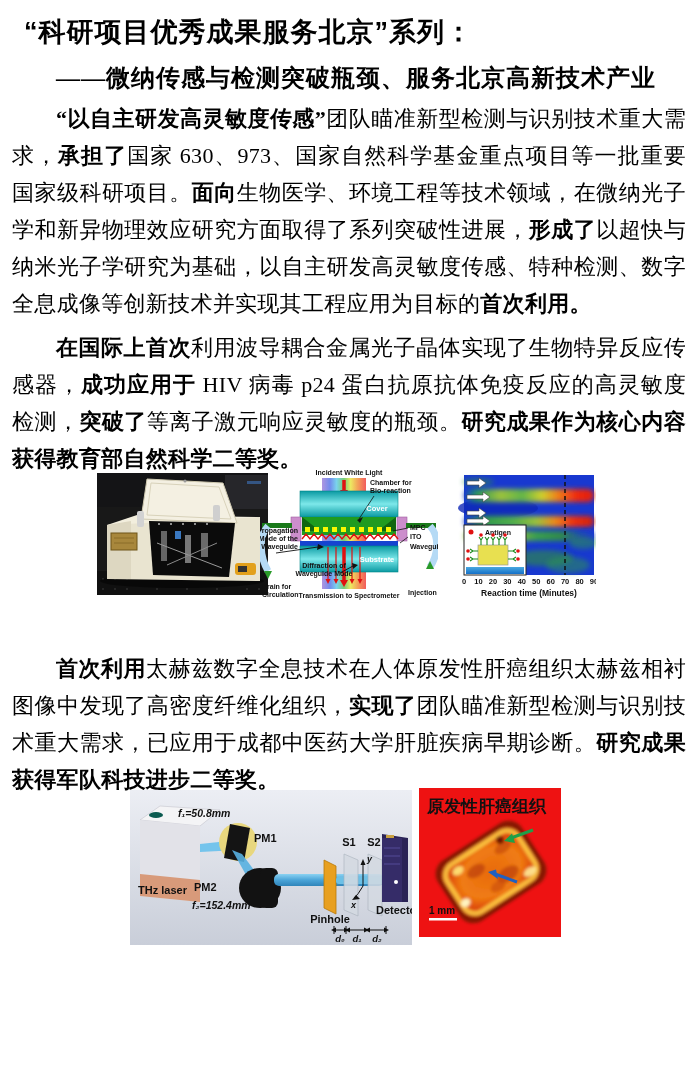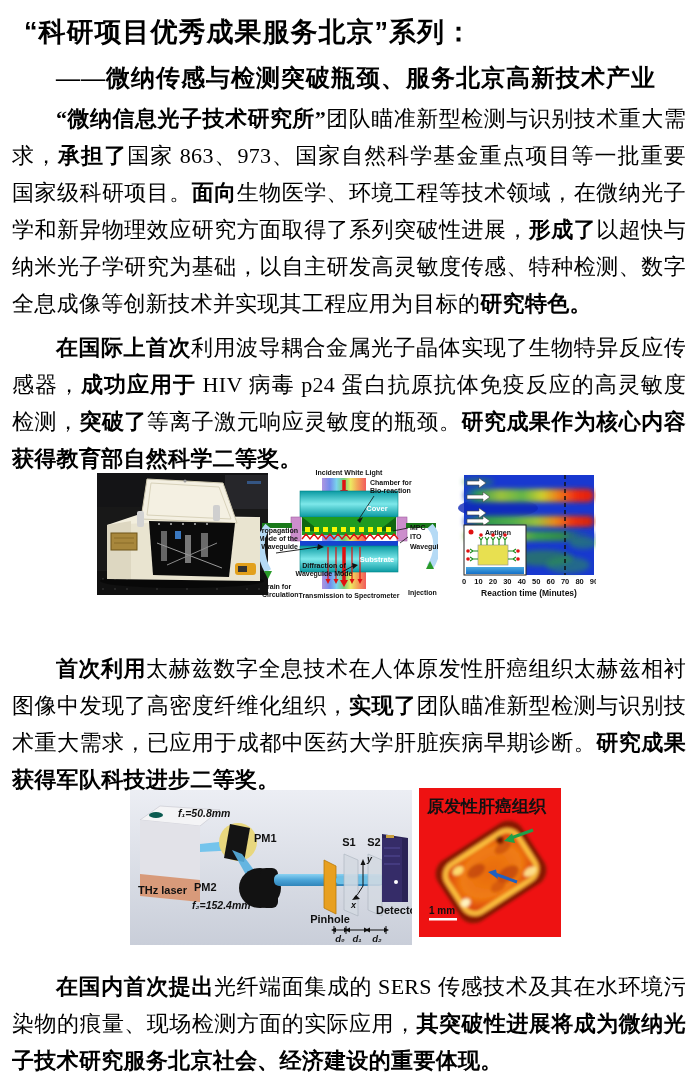--- a/index.html
+++ b/index.html
@@ -22,21 +22,21 @@
   .svgtxt { font-family:"Liberation Sans", sans-serif; font-weight:bold; fill:#111; }
 </style>
 </head>
 <body>
 
 <div class="page">
 
   <div class="title">“科研项目优秀成果服务北京”系列：</div>
   <div class="subtitle">——微纳传感与检测突破瓶颈、服务北京高新技术产业</div>
 
-  <p class="para p1"><span class="b">“微纳信息光子技术研究所”</span><span>团队瞄准新型检测与识别技术重大需求，</span><span class="b">承担了</span><span>国家 863、973、国家自然科学基金重点项目等一批重要国家级科研项目。</span><span class="b">面向</span><span>生物医学、环境工程等技术领域，在微纳光子学和新异物理效应研究方面取得了系列突破性进展，</span><span class="b">形成了</span><span>以超快与纳米光子学研究为基础，以自主研发高灵敏度传感、特种检测、数字全息成像等创新技术并实现其工程应用为目标的</span><span class="b">研究特色。</span></p>
+  <p class="para p1"><span class="b">“以自主研发高灵敏度传感”</span><span>团队瞄准新型检测与识别技术重大需求，</span><span class="b">承担了</span><span>国家 630、973、国家自然科学基金重点项目等一批重要国家级科研项目。</span><span class="b">面向</span><span>生物医学、环境工程等技术领域，在微纳光子学和新异物理效应研究方面取得了系列突破性进展，</span><span class="b">形成了</span><span>以超快与纳米光子学研究为基础，以自主研发高灵敏度传感、特种检测、数字全息成像等创新技术并实现其工程应用为目标的</span><span class="b">首次利用。</span></p>
 
   <p class="para p2"><span class="b">在国际上首次</span><span>利用波导耦合金属光子晶体实现了生物特异反应传感器，</span><span class="b">成功应用于</span><span> HIV 病毒 p24 蛋白抗原抗体免疫反应的高灵敏度检测，</span><span class="b">突破了</span><span>等离子激元响应灵敏度的瓶颈。</span><span class="b">研究成果作为核心内容获得教育部自然科学二等奖。</span></p>
 
   <div class="fig fig1">
 
     <div style="left:97px; top:8px;">
       <svg width="171" height="122" viewBox="0 0 171 122">
         <rect x="0" y="0" width="171" height="122" fill="#181818"></rect>
         <rect x="0" y="0" width="171" height="34" fill="#141416"></rect>
         <rect x="128" y="2" width="43" height="34" fill="#26262a"></rect>
@@ -398,15 +398,14 @@
         <polygon points="93,45.5 85,53 96,55" fill="#1fa048"></polygon>
         <line x1="98" y1="94" x2="76" y2="86" stroke="#2060c0" stroke-width="3"></line>
         <polygon points="77,81.5 69,84 79,91" fill="#2060c0"></polygon>
         <text x="8" y="24" class="svgtxt" font-size="17" fill="#fff">原发性肝癌组织</text>
         <text x="10" y="126" class="svgtxt" font-size="10" fill="#fff">1 mm</text>
         <rect x="10" y="130" width="28" height="2.5" fill="#fff"></rect>
       </svg>
     </div>
   </div>
 
-  <p class="para p4"><span class="b">在国内首次提出</span><span>光纤端面集成的 SERS 传感技术及其在水环境污染物的痕量、现场检测方面的实际应用，</span><span class="b">其突破性进展将成为微纳光子技术研究服务北京社会、经济建设的重要体现。</span></p>
 
 </div>
 
 </body></html>

